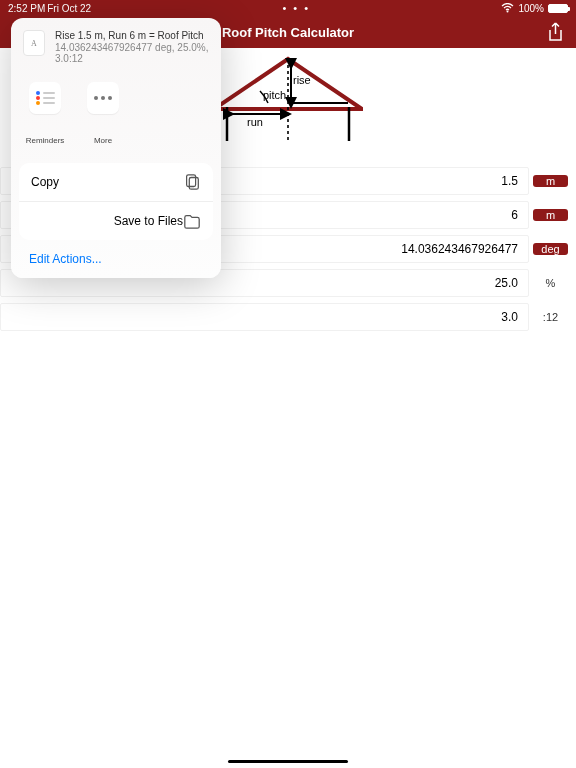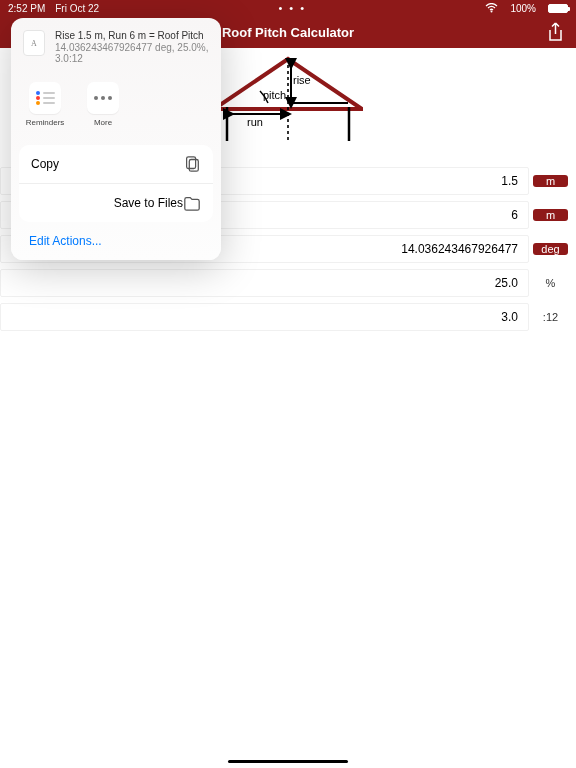--- a/index.html
+++ b/index.html
@@ -1,21 +1,21 @@
 <!DOCTYPE html>
 <html><head>
   <meta charset="utf-8">
   <style>
     * { margin: 0; padding: 0; box-sizing: border-box; font-family: -apple-system, BlinkMacSystemFont, "Segoe UI", Helvetica, Arial, sans-serif; }
     body { width: 576px; height: 768px; background: #fff; position: relative; overflow: hidden; }
 
     .status-bar { height: 16px; background: #8e1919; color: #fff; display: flex; align-items: center; padding: 0 8px; font-size: 10px; font-weight: 500; }
-    .status-left { display: flex; gap: 10px; align-items: center; }
+    .status-left { display: flex; gap: 2px; align-items: center; }
     .status-center { flex: 1; text-align: center; font-size: 11px; letter-spacing: 2px; }
-    .status-right { display: flex; align-items: center; gap: 12px; text-align: right; }
+    .status-right { display: flex; align-items: center; gap: 4px; text-align: right; }
     .battery { display: inline-block; width: 20px; height: 9px; border: 1px solid #fff; border-radius: 2px; background: #fff; position: relative; }
     .battery::after { content: ""; position: absolute; right: -3px; top: 2px; width: 2px; height: 4px; background: #fff; border-radius: 0 1px 1px 0; }
 
     .nav-bar { height: 32px; background: #8e1919; color: #fff; display: flex; align-items: center; justify-content: center; position: relative; }
     .nav-title { font-size: 13px; font-weight: 600; }
     .share-btn { position: absolute; right: 12px; top: 6px; }
     .share-svg { width: 17px; height: 20px; stroke: #fff; fill: none; stroke-width: 1.5; }
 
     .diagram { display: flex; justify-content: center; padding: 8px 0 18px 0; background: #fff; }
     .diagram svg { display: block; }
@@ -30,21 +30,21 @@
     .home-ind { position: absolute; bottom: 5px; left: 50%; transform: translateX(-50%); width: 120px; height: 3px; background: #000; border-radius: 3px; }
 
     
     .share-sheet { position: absolute; top: 18px; left: 11px; width: 210px; background: linear-gradient(180deg, #f8f6f6 0%, #fdfdfd 100%); border-radius: 12px; box-shadow: 0 8px 40px rgba(0,0,0,0.22); overflow: hidden; padding-bottom: 8px; }
     .sheet-header { display: flex; padding: 12px 12px 18px 12px; gap: 10px; align-items: flex-start; }
     .text-thumb { width: 22px; height: 26px; background: #fff; border: 1px solid #e5e5e5; border-radius: 4px; display: flex; align-items: center; justify-content: center; font-size: 8px; color: #888; flex-shrink: 0; font-family: Georgia, serif; }
     .sheet-text { font-size: 10px; }
     .sheet-line1 { color: #333; }
     .sheet-line2 { color: #888; margin-top: 1px; }
     .action-icons { display: flex; gap: 14px; padding: 0 12px 18px 12px; }
-    .action { display: flex; flex-direction: column; align-items: center; width: 44px; }
+    .action { display: flex; flex-direction: column; align-items: center; width: 44px; gap: 18px; }
     .action-ic { width: 32px; height: 32px; background: #fff; border-radius: 7px; display: flex; align-items: center; justify-content: center; margin-bottom: 4px; box-shadow: 0 1px 1px rgba(0,0,0,0.06); }
     .action-lbl { font-size: 8px; color: #444; text-align: center; }
     .menu-list { margin: 0 8px; background: #fff; border-radius: 10px; overflow: hidden; }
     .menu-item { display: flex; align-items: center; justify-content: space-between; padding: 10px 12px; font-size: 12px; color: #000; }
     .menu-item + .menu-item { border-top: 1px solid #eee; justify-content: flex-end; }
     .menu-ic { width: 18px; height: 18px; stroke: #555; fill: none; stroke-width: 1.4; }
     .edit-link { padding: 12px 18px 4px 18px; font-size: 12px; color: #007aff; }
 
     
     .rem-line { display: flex; align-items: center; gap: 3px; margin: 1px 0; }

